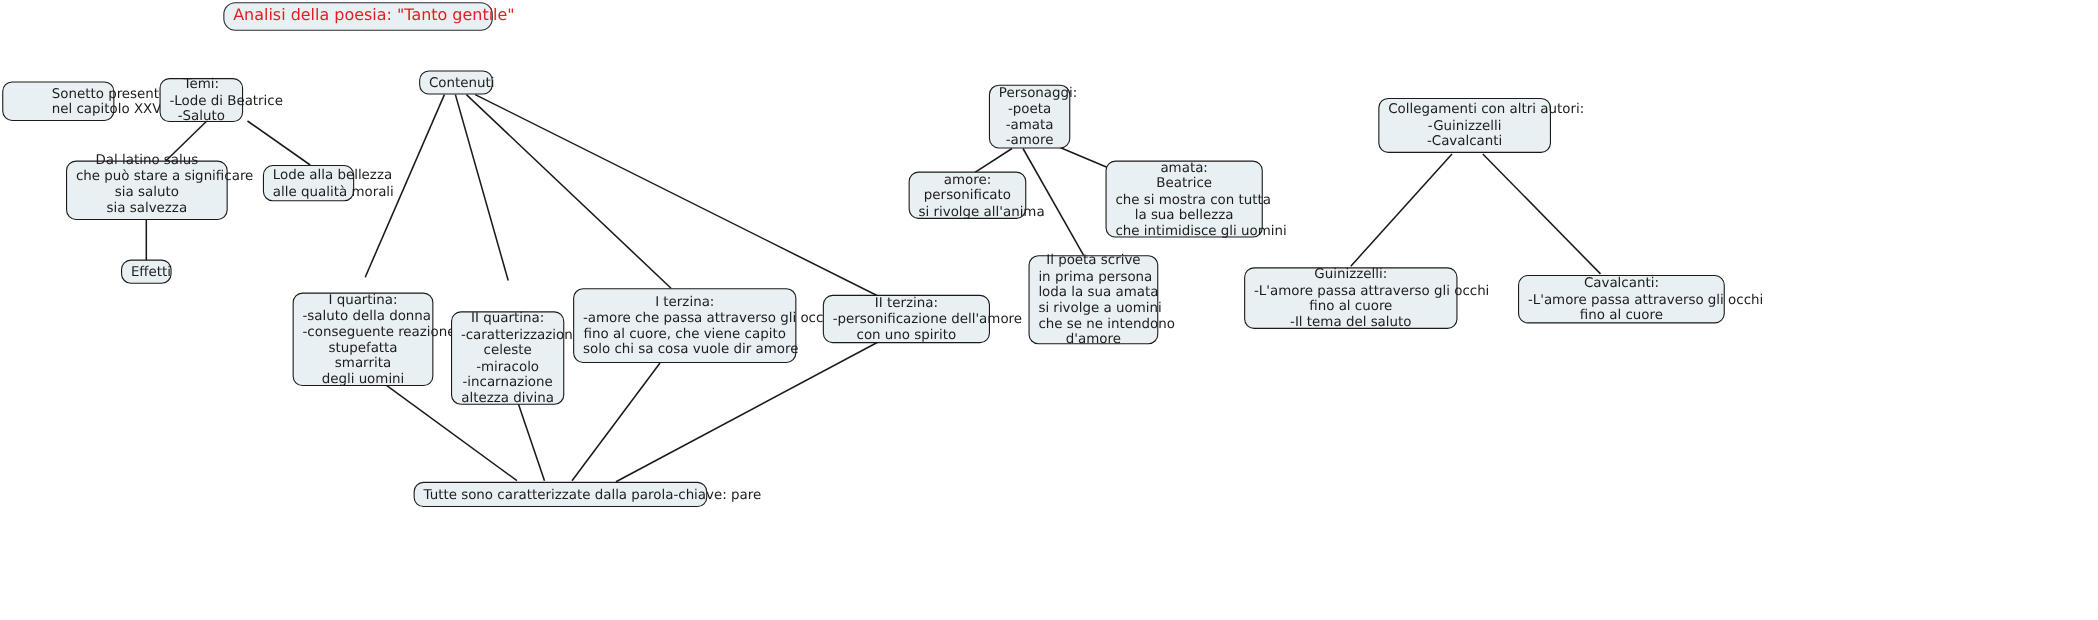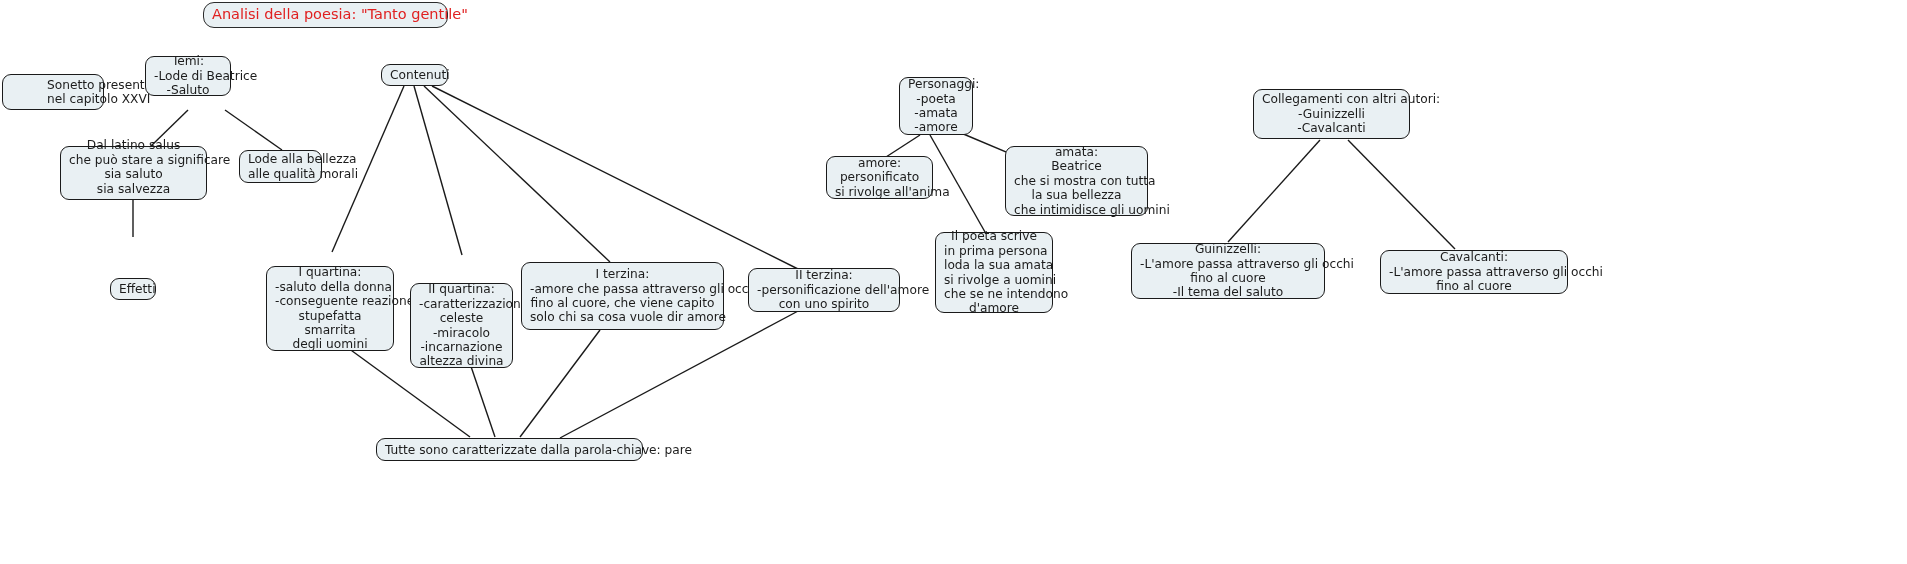--- a/index.html
+++ b/index.html
@@ -49,39 +49,39 @@
 
   <div class="node title-node" style="left:203px;top:2px;width:245px;height:26px;">
     <span class="txt">Analisi della poesia: "Tanto gentile"</span>
   </div>
 
   <div class="node n-sm" style="left:2px;top:74px;width:102px;height:36px;padding-left:44px;">
     <span class="txt">Sonetto presente
 nel capitolo XXVI</span>
   </div>
 
-  <div class="node n-sm" style="left:145px;top:56px;width:86px;height:40px;">
+  <div class="node n-sm" style="left:145px;top:71px;width:76px;height:40px;">
     <span class="txt">Temi:
 -Lode di Beatrice
 -Saluto</span>
   </div>
 
   <div class="node n-sm" style="left:60px;top:146px;width:147px;height:54px;align-items:flex-end;">
     <span class="txt">Dal latino salus
 che può stare a significare
 sia saluto
 sia salvezza</span>
   </div>
 
   <div class="node n-sm" style="left:239px;top:150px;width:83px;height:33px;">
     <span class="txt">Lode alla bellezza
 alle qualità morali</span>
   </div>
 
-  <div class="node n-sm" style="left:110px;top:236px;width:46px;height:22px;margin-top:42px;">
+  <div class="node n-sm" style="left:110px;top:236px;width:46px;height:22px;">
     <span class="txt">Effetti</span>
   </div>
 
   <div class="node n-sm" style="left:381px;top:64px;width:67px;height:22px;align-items:center;">
     <span class="txt">Contenuti</span>
   </div>
 
   <div class="node n-sm" style="left:266px;top:266px;width:128px;height:85px;">
     <span class="txt">I quartina:
 -saluto della donna

